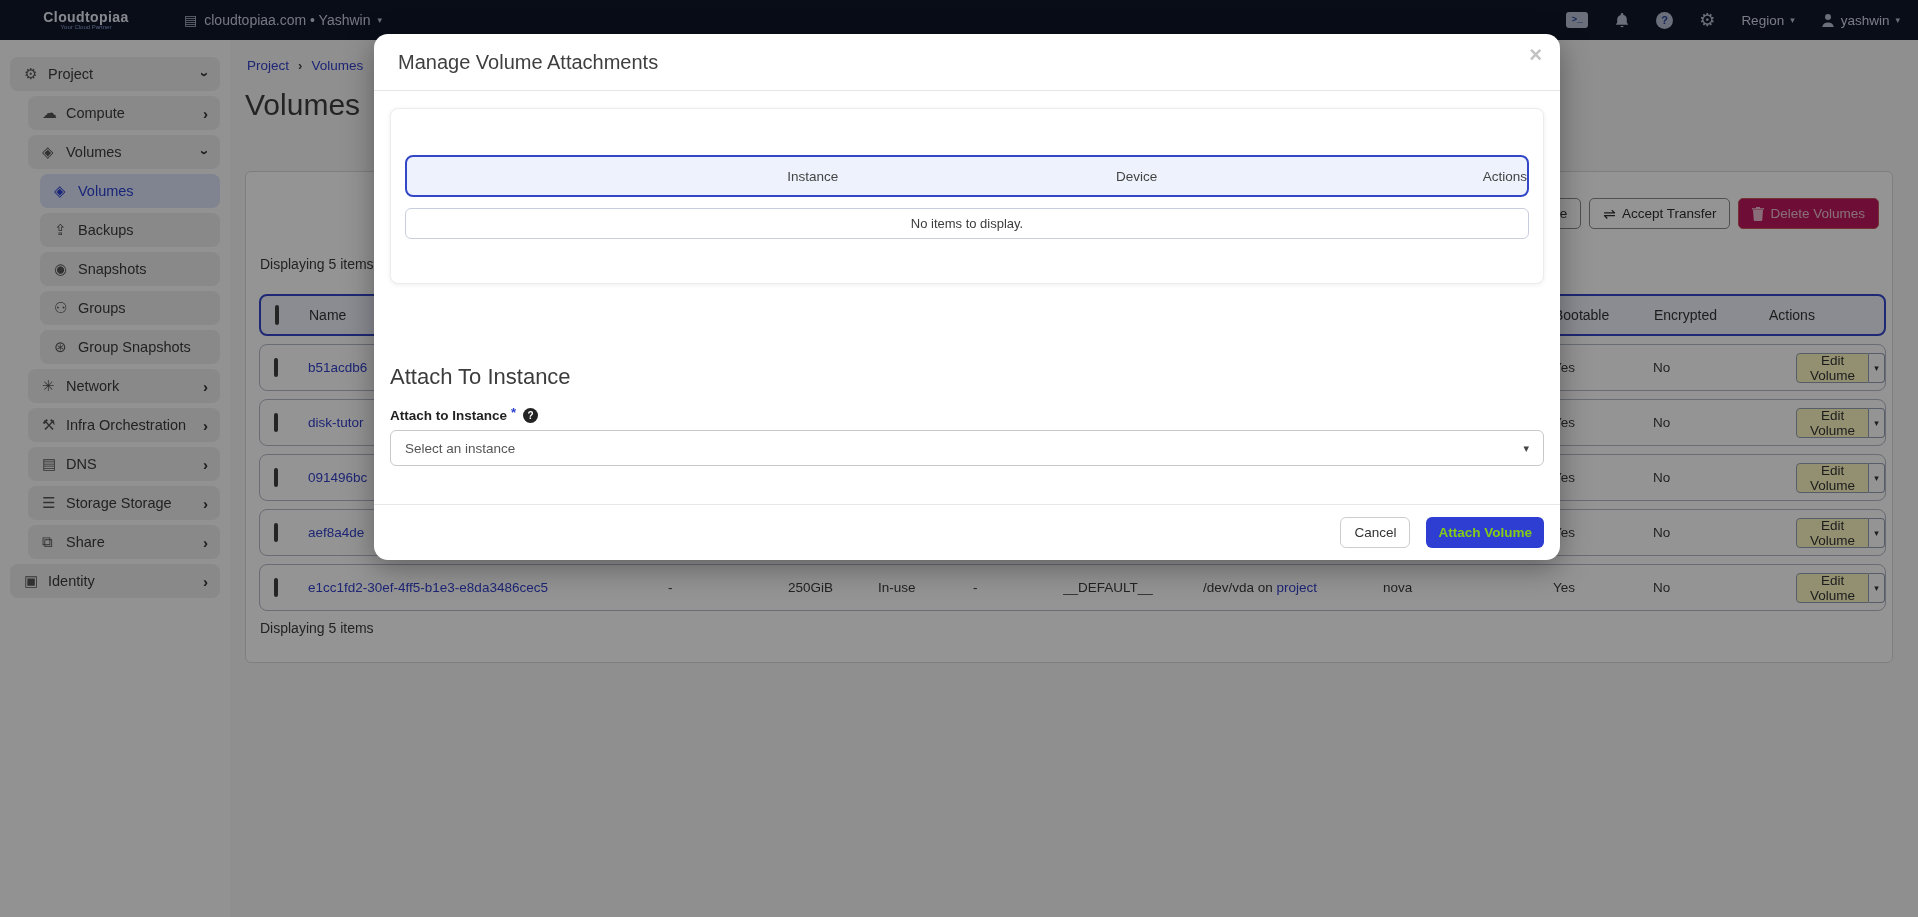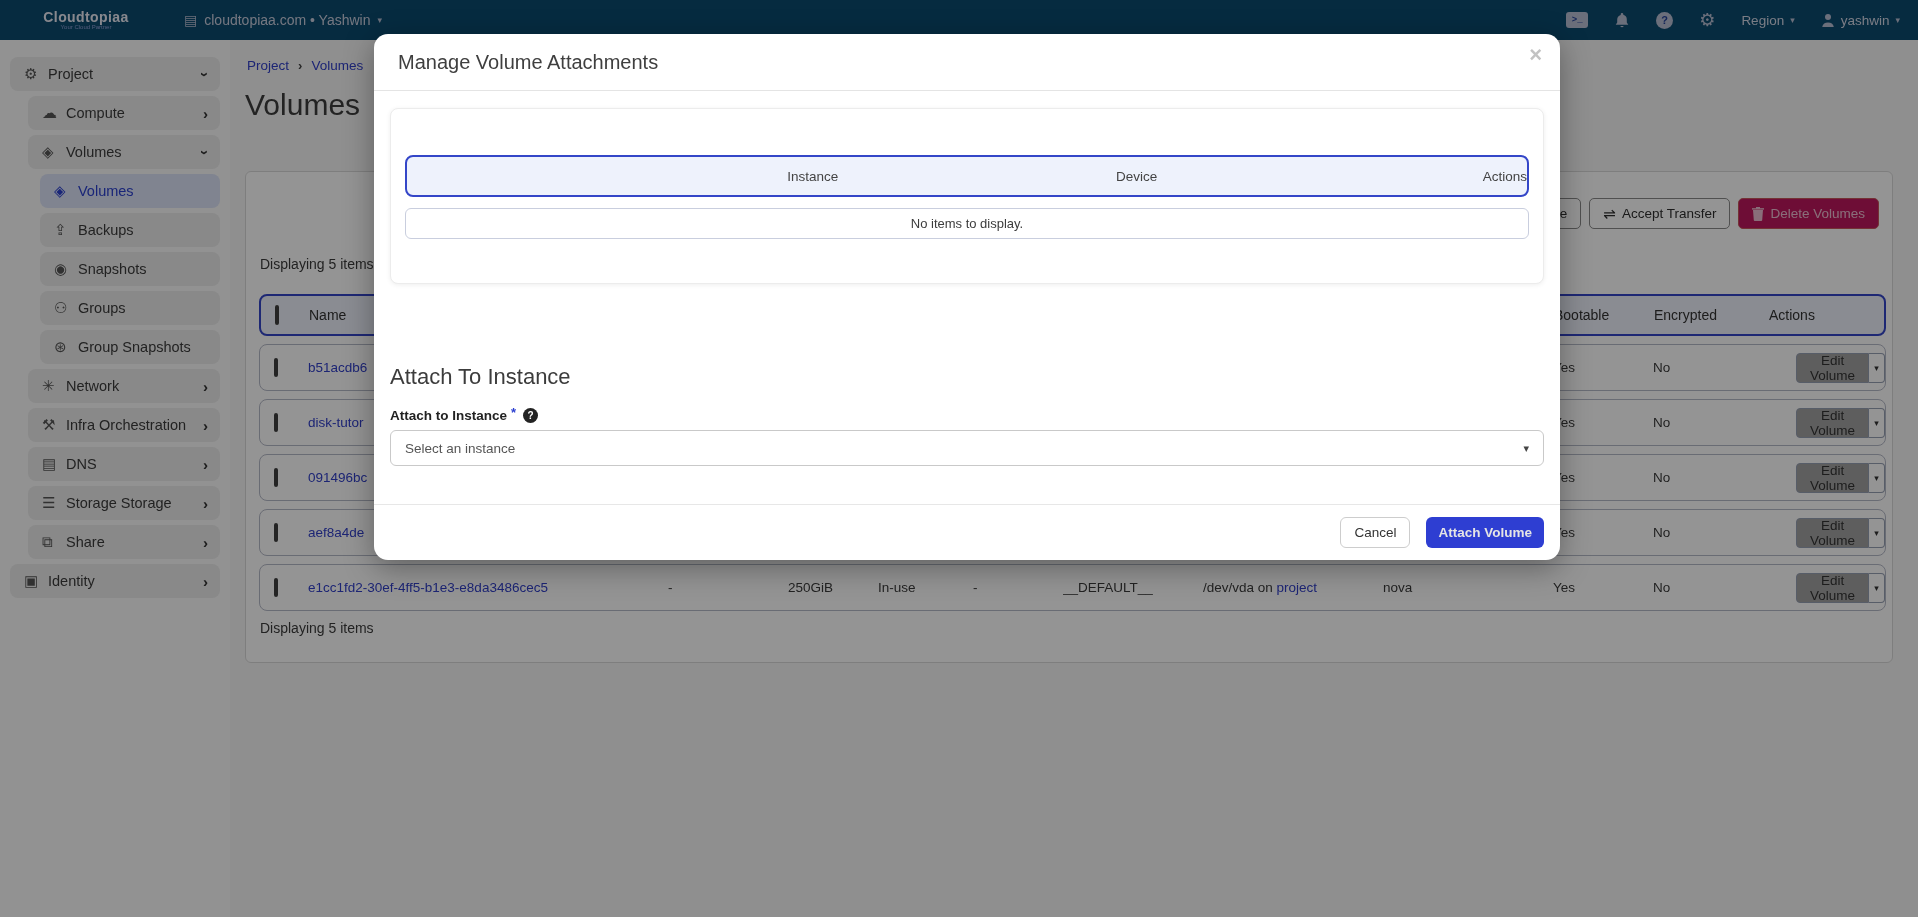--- a/index.html
+++ b/index.html
@@ -2,21 +2,21 @@
 <html><head>
 <meta charset="utf-8">
 <style>
   * { box-sizing: border-box; margin: 0; padding: 0; }
   html,body { width:1918px; height:917px; overflow:hidden; }
   body { font-family:"Liberation Sans", sans-serif; background:#f6f6f6; color:#3b3b3b; }
   .app { position:relative; width:1918px; height:917px; }
 
   
   .navbar { position:absolute; left:0; top:0; width:1918px; height:40px;
-    background:#0c4a6e; display:flex; align-items:center; z-index:10; }
+    background:#0f172a; display:flex; align-items:center; z-index:10; }
   .brand { margin-left:26px; width:120px; text-align:center; cursor:pointer; }
   .brand-name { color:#e8eaf4; font-size:14px; font-weight:bold; letter-spacing:.4px; line-height:14px; }
   .brand-tag { color:#8fa0d6; font-size:6px; line-height:7px; }
   .nav-context { margin-left:38px; display:flex; align-items:center; gap:7px;
     color:#c9cede; font-size:14px; cursor:pointer; }
   .nav-context .ctx-icon { font-size:14px; color:#b9bfd4; }
   .caret { font-size:9px; color:#b9bfd4; }
   .nav-right { position:absolute; right:18px; top:0; height:40px; display:flex; align-items:center; gap:26px; }
   .nav-icon { color:#b9bfd4; display:flex; align-items:center; justify-content:center; cursor:pointer; }
   .console-box { width:22px; height:16px; background:#b9bfd4; border-radius:3px;
@@ -59,21 +59,21 @@
   .grid-row { display:grid; align-items:center;
     grid-template-columns:48px 360px 120px 90px 95px 90px 140px 180px 170px 100px 115px auto; }
   .main-head { position:absolute; left:13px; top:122px; width:1627px; height:42px;
     background:#eef1fb; border:2px solid #3446c8; border-radius:8px; font-size:14px; color:#333; }
   .rows-wrap { position:absolute; left:13px; top:172px; width:1627px; }
   .t-row { height:47px; margin-bottom:8px; background:#fff; border:1px solid #b6bac8; border-radius:8px; font-size:13.5px; }
   .cb { width:17px; height:17px; border:2px solid #3f3f3f; border-radius:4px; margin-left:14px; background:#fff; cursor:pointer; }
   .cell { padding-right:8px; overflow:hidden; white-space:nowrap; }
   a.vol-link, a.cell-link { color:#3240c9; text-decoration:none; cursor:pointer; font-size:13.5px; }
   .split-btn { display:inline-flex; height:30px; }
-  .split-main { padding:0 10px; background:#a3a3a3; border:1px solid #97a0b4; border-radius:4px 0 0 4px;
+  .split-main { padding:0 10px; background:#fef9c3; border:1px solid #97a0b4; border-radius:4px 0 0 4px;
     font-size:13.5px; color:#333; display:flex; align-items:center; cursor:pointer;margin-left:28px; }
   .split-caret { width:22px; background:#fff; border:1px solid #97a0b4; border-left:none; border-radius:0 4px 4px 0;
     display:flex; align-items:center; justify-content:center; font-size:9px; color:#333; cursor:pointer; }
 
   
   .overlay { position:absolute; inset:0; background:rgba(0,0,0,.42); z-index:50; }
   .modal { position:absolute; left:374px; top:34px; width:1186px; height:526px; background:#fff;
     border-radius:14px; box-shadow:0 8px 30px rgba(0,0,0,.35); z-index:60; }
   .modal-head { position:relative; height:57px; border-bottom:1px solid #e4e4e4; display:flex; align-items:center; }
   .modal-title { margin-left:24px; font-size:20px; color:#3f3f3f; }
@@ -93,21 +93,21 @@
   .help-dot { width:15px; height:15px; border-radius:50%; background:#232323; color:#fff; font-size:10px;
     font-weight:bold; display:flex; align-items:center; justify-content:center; margin-left:3px; cursor:pointer; }
   .select { position:absolute; left:16px; top:396px; width:1154px; height:36px; border:1px solid #c9c9c9;
     border-radius:6px; background:#fff; display:flex; align-items:center; padding:0 14px; font-size:13.5px; color:#555; cursor:pointer; }
   .select .sel-caret { margin-left:auto; font-size:11px; color:#444; }
   .modal-divider { position:absolute; left:0; top:470px; width:100%; border-top:1px solid #e7e7e7; }
   .modal-footer { position:absolute; top:483px; right:16px; display:flex; gap:16px; }
   .btn-cancel { height:31px; padding:0 13px; background:#fff; border:1px solid #cdcdcd; border-radius:6px;
     font-size:13.5px; color:#333; cursor:pointer; }
   .btn-primary { height:31px; padding:0 12px; background:#2e3ed2; border:none; border-radius:6px;
-    font-size:13.5px; font-weight:bold; color:#e5e5e5; cursor:pointer; }
+    font-size:13.5px; font-weight:bold; color:#84cc16; cursor:pointer; }
   .icon-svg { display:block; }
 </style>
 </head>
 <body>
 
 <div class="app">
 
   <div class="navbar">
     <div class="brand">
       <div class="brand-name">Cloudtopiaa</div>

